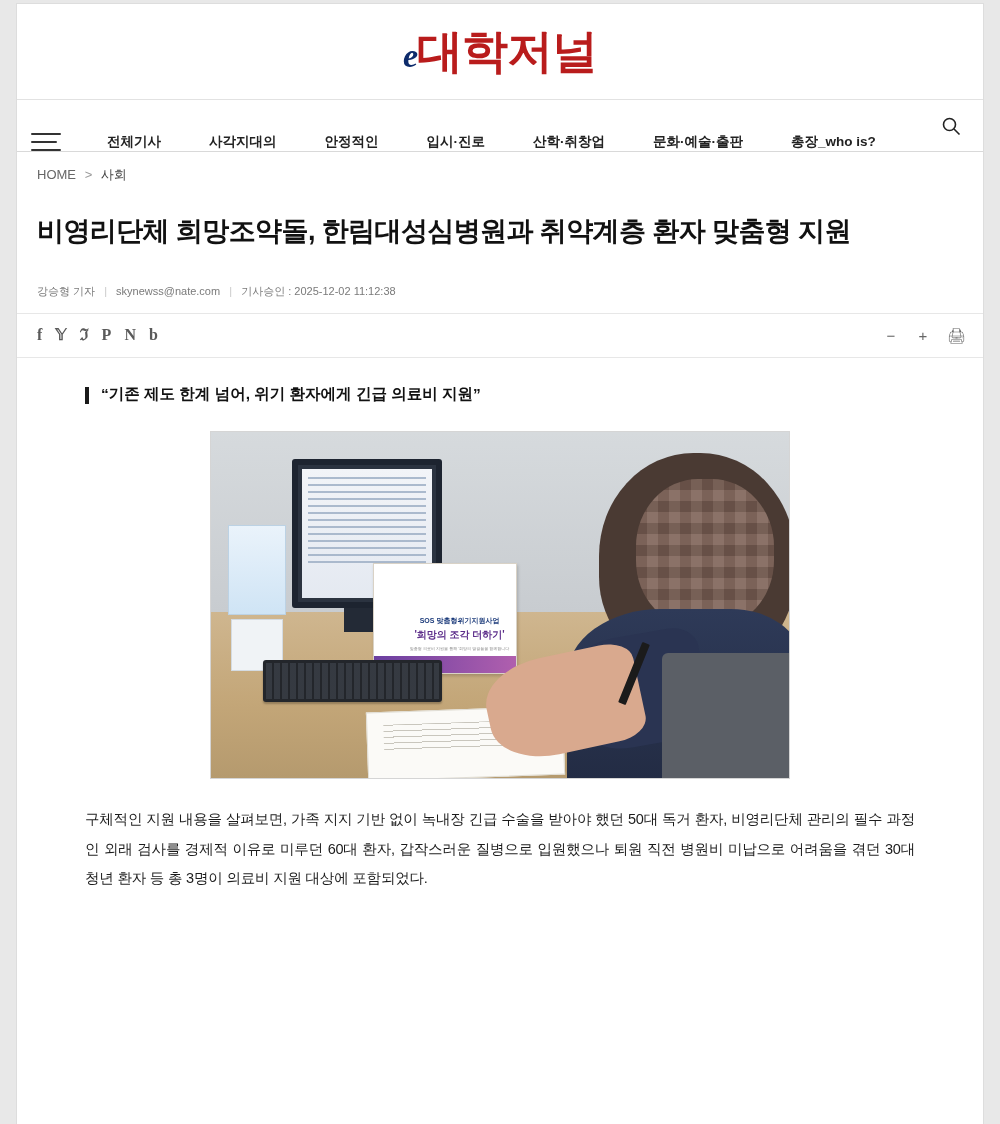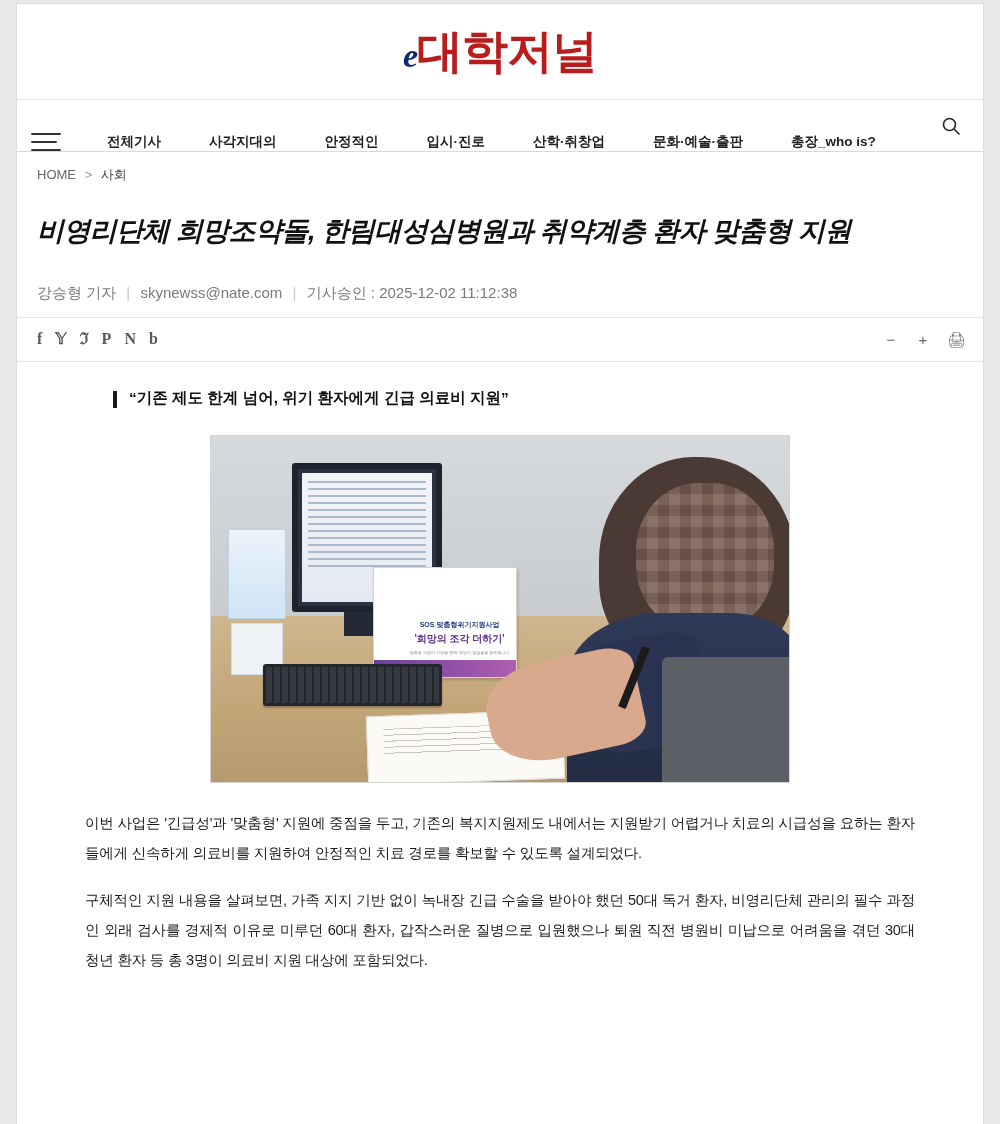--- a/index.html
+++ b/index.html
@@ -88,27 +88,26 @@
   .breadcrumb .crumb-last { color: #444; }
 
   
   .headline {
     padding: 2px 20px 0 20px;
     font-size: 27px;
     font-weight: 800;
     color: #111;
     line-height: 1.32;
     letter-spacing: -0.6px;
-    font-style: italic;
   }
 
   
   .byline {
     padding: 16px 30px 14px 20px;
-    font-size: 15px;
+    font-size: 11px;
     color: #7a7a7a;
     border-bottom: 1px solid #e7e7e7;
   }
   .byline .sep { color: #c9c9c9; margin: 0 6px; }
 
   
   .sharebar {
     height: 44px;
     display: flex; align-items: center; justify-content: space-between;
     padding: 0 20px;
@@ -125,21 +124,20 @@
     font-size: 15px; color: #666; cursor: pointer; line-height: 1;
     width: 16px; text-align: center;
   }
 
   
   .article { padding: 26px 68px 0 68px; }
   .subhead {
     display: flex; align-items: center; gap: 12px;
     font-size: 15.5px; font-weight: 700; color: #111;
     margin-bottom: 26px;
-    margin-left: 28px;
   }
   .subhead .bar {
     width: 4px; height: 17px; background: #1a1a1a; margin-top: 2px; flex: 0 0 4px;
   }
 
   .figure { display: flex; justify-content: center; margin: 0 0 26px 0; }
   .photo {
     width: 580px; height: 348px;
     position: relative; overflow: hidden;
     background: #cfd3d6;
@@ -364,17 +362,16 @@
           <div class="ph-face"></div>
           <div class="ph-body"></div>
           <div class="ph-sleeve"></div>
           <div class="ph-arm"></div>
           <div class="ph-pen"></div>
         </div>
         <div class="ph-chair"></div>
       </div>
     </div>
 
-    <p class="para">이번 사업은 '긴급성'과 '맞춤형' 지원에 중점을 두고, 기존의 복지지원제도 내에서는 지원받기 어렵거나 치료의 시급성을 요하는 환자들에게 신속하게 의료비를 지원하여 안정적인 치료 경로를 확보할 수 있도록 설계되었다.</p>
     <p class="para">구체적인 지원 내용을 살펴보면, 가족 지지 기반 없이 녹내장 긴급 수술을 받아야 했던 50대 독거 환자, 비영리단체 관리의 필수 과정인 외래 검사를 경제적 이유로 미루던 60대 환자, 갑작스러운 질병으로 입원했으나 퇴원 직전 병원비 미납으로 어려움을 겪던 30대 청년 환자 등 총 3명이 의료비 지원 대상에 포함되었다.</p>
 
   </div>
 </div>
 
 </body></html>

